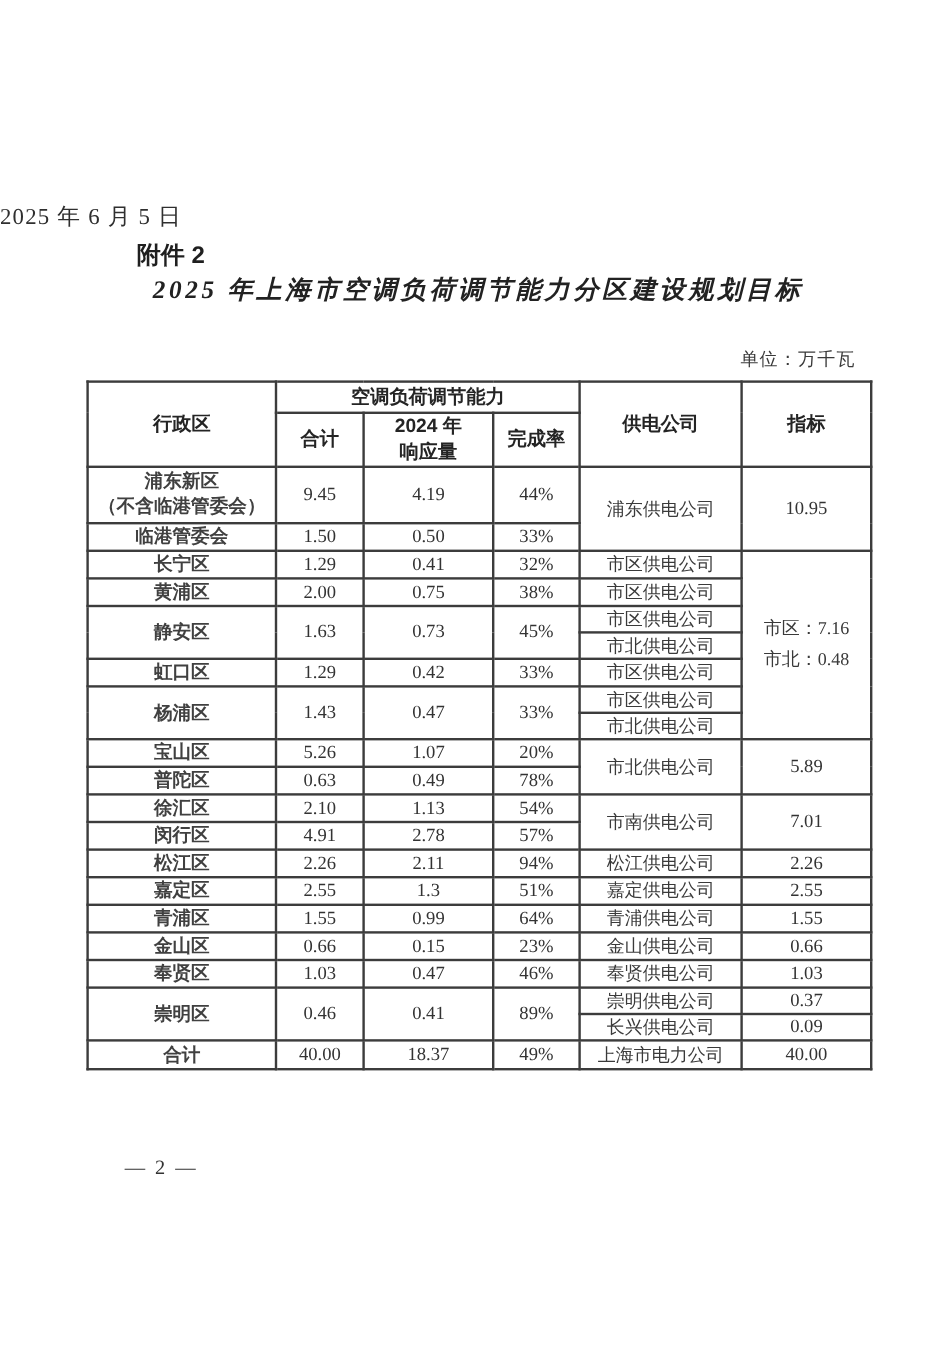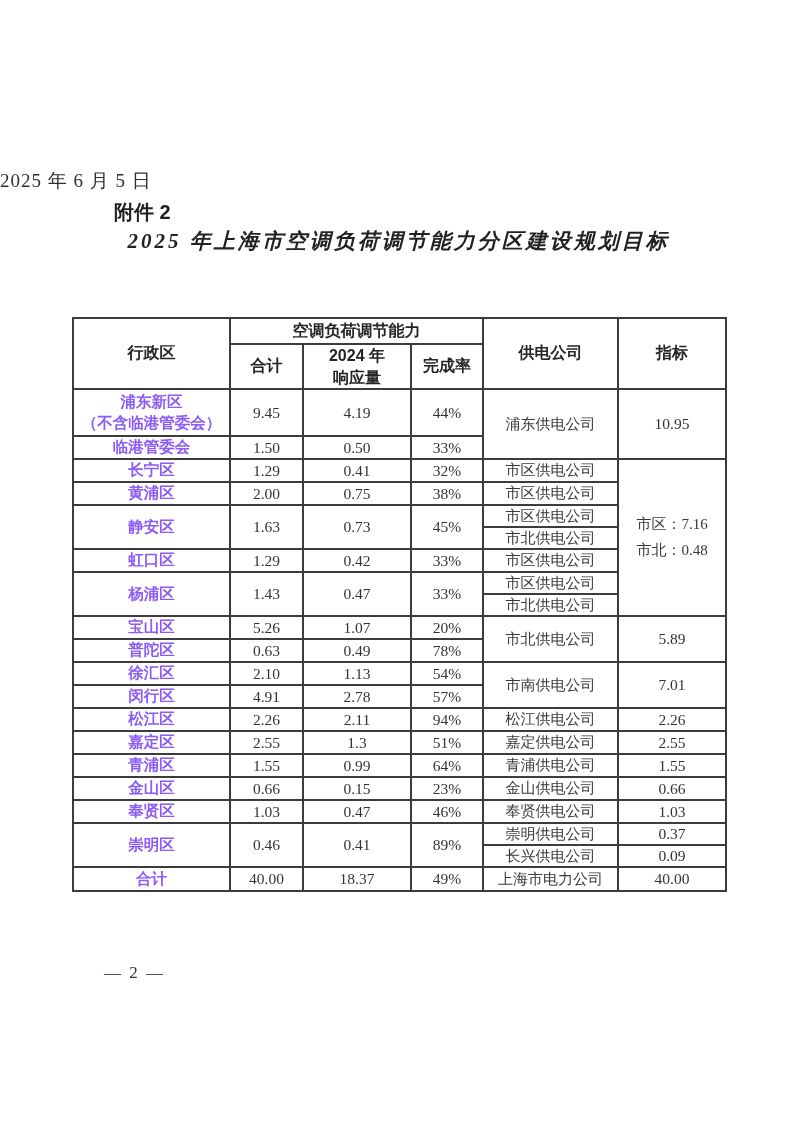--- a/index.html
+++ b/index.html
@@ -84,21 +84,21 @@
   }
   thead tr.h1 { height: 26px; }
   thead tr.h2 { height: 44px; }
   tbody tr { height: 22px; }
   tbody tr.row-tall { height: 47px; }
   tbody tr.row-total { height: 24px; }
   td.cell-district {
     font-family: "Liberation Sans", "DejaVu Sans", sans-serif;
     font-weight: bold;
     font-size: 15.5px;
-    color: #8b5cf6;
+    color: #404040;
   }
   td.cell-num {
     font-family: "Liberation Serif", "DejaVu Serif", serif;
     font-size: 15.5px;
     color: #333333;
   }
   td.cell-supplier {
     font-family: Liberation Serif, serif;
     font-size: 15px;
     color: #3a3a3a;
@@ -128,20 +128,21 @@
 
   <div class="issuer-row">
   </div>
 
   <div class="date-line">2025 年 6 月 5 日</div>
 
   <div class="attachment">附件 2</div>
 
   <div class="doc-title">2025 年上海市空调负荷调节能力分区建设规划目标</div>
 
+  <div class="unit-note">单位：万千瓦</div>
 
   <table class="capacity">
     <colgroup>
       <col style="width:157px">
         <col style="width:73px">
         <col style="width:108px">
       <col style="width:72px">
         <col style="width:135px">
         <col style="width:108px">
     </colgroup>

